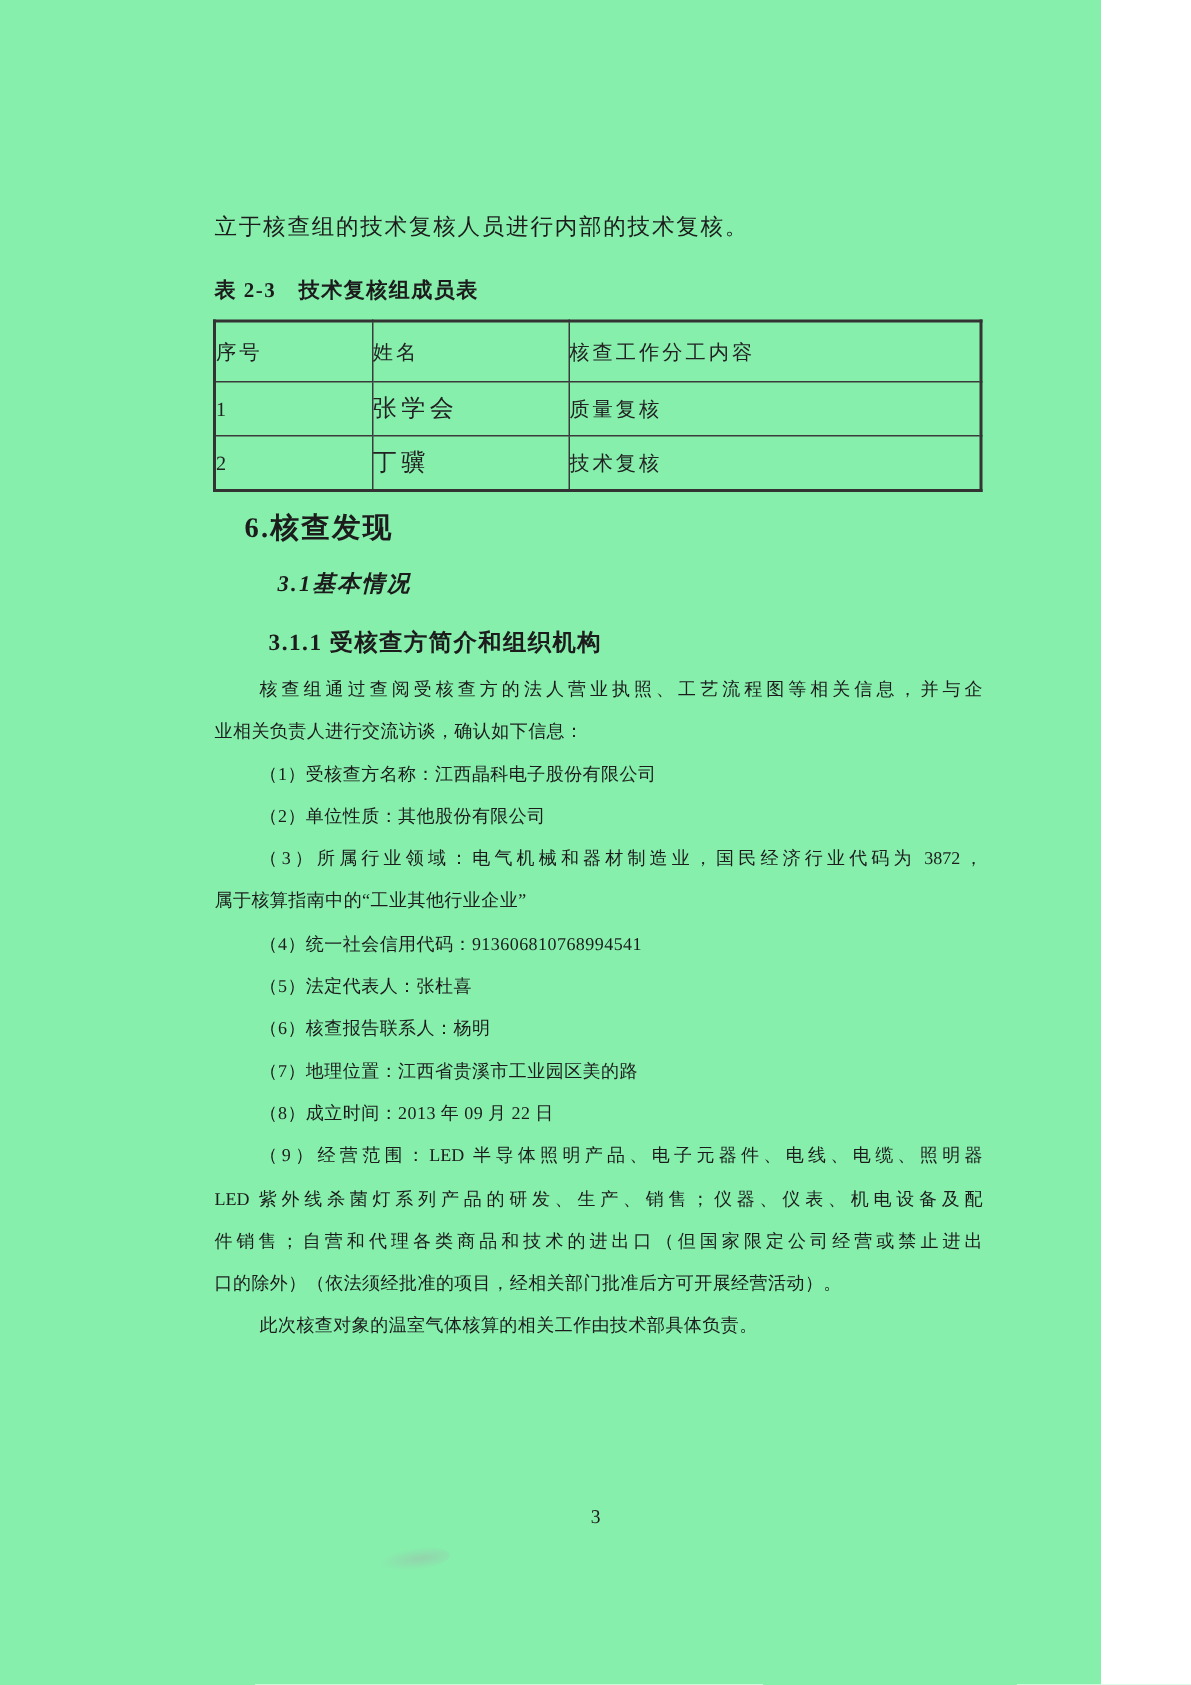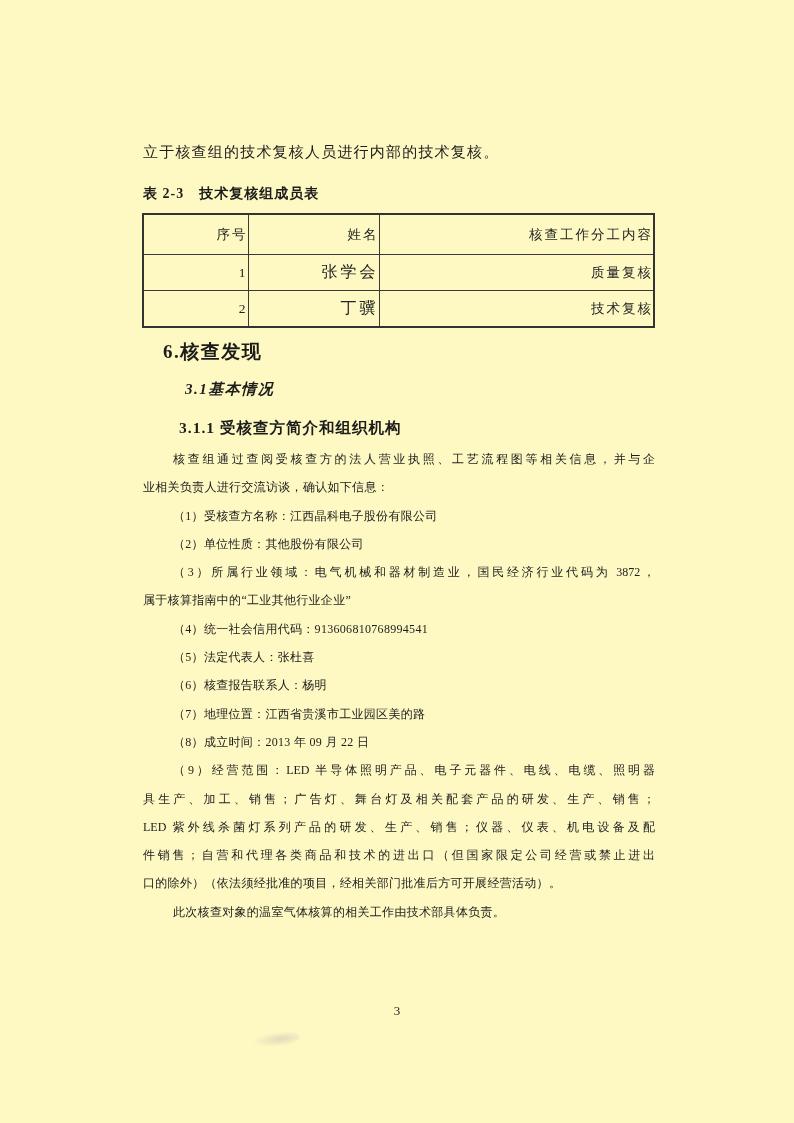--- a/index.html
+++ b/index.html
@@ -2,23 +2,23 @@
 <html><head>
 <meta charset="utf-8">
 <style>
   html, body {
     margin: 0;
     padding: 0;
     background: #ffffff;
   }
   .page {
     position: relative;
-    width: 794px;
+    width: 734px;
     height: 1123px;
-    background: #fef9c3;
+    background: #86efac;
     overflow: hidden;
     font-family: "Liberation Serif", "DejaVu Serif", serif;
     color: #1c1c1c;
   }
   .abs { position: absolute; }
 
   .intro-line {
     left: 143px; top: 142px; width: 512px;
     font-size: 15px; line-height: 20px;
     letter-spacing: 1.2px;
@@ -33,21 +33,21 @@
   }
 
   .member-table {
     left: 142px; top: 213px;
     border-collapse: collapse;
     table-layout: fixed;
     width: 511px;
   }
   .member-table th, .member-table td {
     border: 1px solid #3a3a3a;
-    text-align: right;
+    text-align: left;
     vertical-align: middle;
     padding: 0;
     font-weight: normal;
     color: #222;
   }
   .member-table { border: 2px solid #333; }
   .member-table th { height: 39px; font-size: 13.5px; letter-spacing: 2px; }
   .member-table td { height: 35px; font-size: 13.5px; letter-spacing: 2px; }
   .member-table td.name-cell { font-size: 16px; letter-spacing: 3px; }
   .col-no   { width: 105px; }
@@ -151,21 +151,20 @@
       <div class="line indent">（1）受核查方名称：江西晶科电子股份有限公司</div>
       <div class="line indent">（2）单位性质：其他股份有限公司</div>
       <div class="line indent fill">（3）所属行业领域：电气机械和器材制造业，国民经济行业代码为 3872，</div>
       <div class="line">属于核算指南中的“工业其他行业企业”</div>
       <div class="line indent">（4）统一社会信用代码：913606810768994541</div>
       <div class="line indent">（5）法定代表人：张杜喜</div>
       <div class="line indent">（6）核查报告联系人：杨明</div>
       <div class="line indent">（7）地理位置：江西省贵溪市工业园区美的路</div>
       <div class="line indent">（8）成立时间：2013 年 09 月 22 日</div>
       <div class="line indent fill">（9）经营范围：LED 半导体照明产品、电子元器件、电线、电缆、照明器</div>
-      <div class="line fill">具生产、加工、销售；广告灯、舞台灯及相关配套产品的研发、生产、销售；</div>
       <div class="line fill">LED 紫外线杀菌灯系列产品的研发、生产、销售；仪器、仪表、机电设备及配</div>
       <div class="line fill">件销售；自营和代理各类商品和技术的进出口（但国家限定公司经营或禁止进出</div>
       <div class="line">口的除外）（依法须经批准的项目，经相关部门批准后方可开展经营活动）。</div>
       <div class="line indent">此次核查对象的温室气体核算的相关工作由技术部具体负责。</div>
     </div>
 
   <div class="abs smudge"></div>
 
   <div class="abs page-number">3</div>
 

